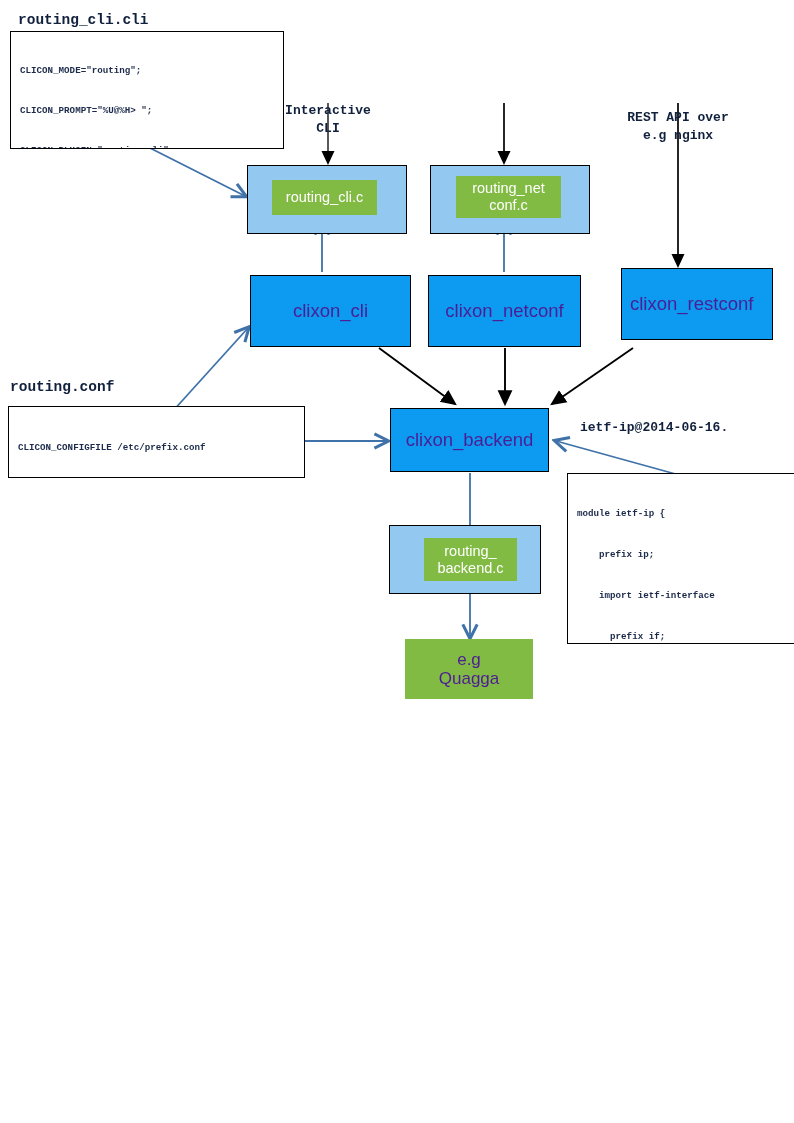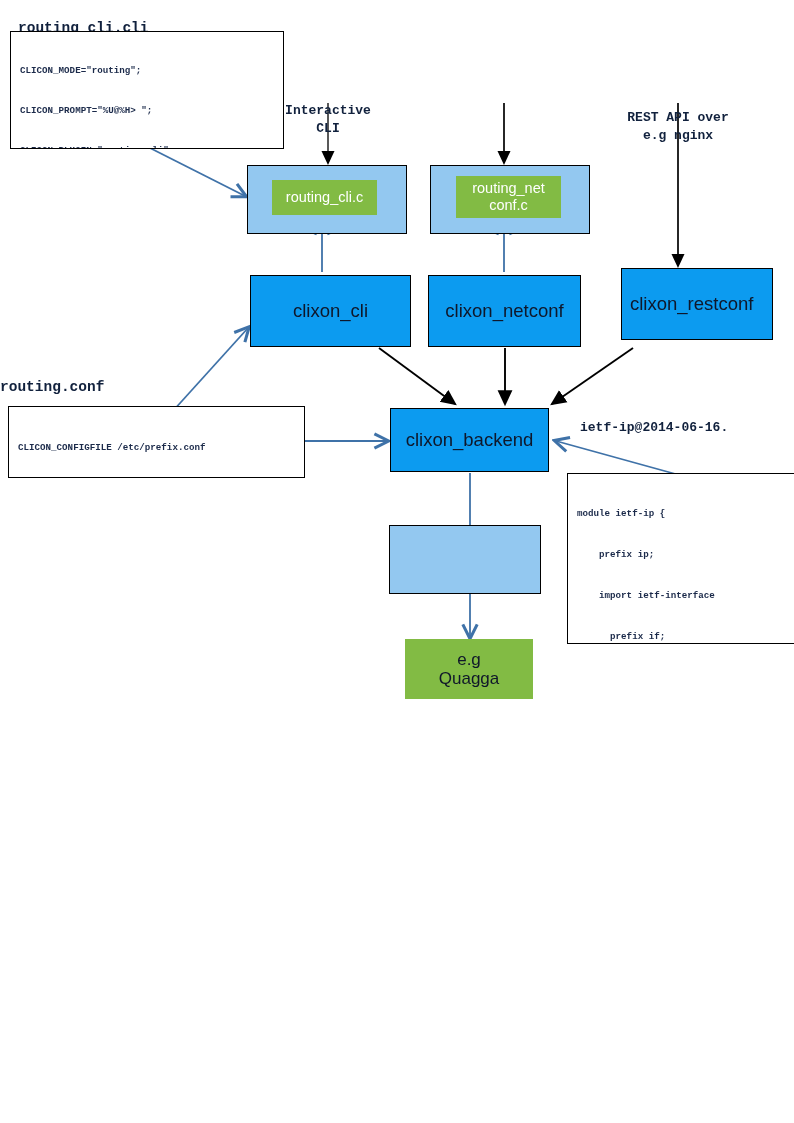--- a/index.html
+++ b/index.html
@@ -60,21 +60,21 @@
     margin-top: 47px;
   }
   
   .block {
     position: absolute;
     box-sizing: border-box;
     display: flex;
     align-items: center;
     justify-content: center;
     text-align: center;
-    color: #0f172a;
+    color: #4c1d95;
     line-height: 1.12;
   }
   .block.strong-blue {
     background: #0c9bf0;
     border: 1.7px solid #000000;
     font-size: 18.5px;
   }
   .block.pale-blue {
     background: #93c8f0;
     border: 1.7px solid #000000;
@@ -133,23 +133,23 @@
 
     <line x1="505" y1="348" x2="505" y2="404" stroke="#000000" stroke-width="1.9" marker-end="url(#blackhead)"></line>
 
     <line x1="633" y1="348" x2="552" y2="404" stroke="#000000" stroke-width="1.9" marker-end="url(#blackhead)"></line>
 
     <line x1="470" y1="473" x2="470" y2="543" stroke="#3f72a8" stroke-width="1.8" marker-end="url(#bluehead)"></line>
 
     <line x1="470" y1="583" x2="470" y2="637" stroke="#3f72a8" stroke-width="1.8" marker-end="url(#bluehead)"></line>
   </svg>
 
-  <div class="caption" style="left:18px; top:20px;">routing_cli.cli</div>
-
-  <div class="caption" style="left:0; top:379px;">routing.conf</div>
+  <div class="caption" style="left:18px; top:12px;">routing_cli.cli</div>
+
+  <div class="caption" style="left:10px; top:379px;">routing.conf</div>
 
   <div class="caption" style="left:580px; top:420px; font-size:13px;">ietf-ip@2014-06-16.</div>
 
   <div class="annot" style="left:268px; top:55px; width:120px;">Interactive
 CLI</div>
 
 
   <div class="annot" style="left:608px; top:62px; width:140px;">REST API over
 e.g nginx</div>
 
@@ -186,20 +186,22 @@
   </div>
 
   <div class="block pale-blue" style="left:247px; top:165px; width:160px; height:69px;"></div>
   <div class="inner-green" style="left:272px; top:180px; width:105px; height:35px;">routing_cli.c</div>
 
   <div class="block pale-blue" style="left:430px; top:165px; width:160px; height:69px;"></div>
   <div class="inner-green" style="left:456px; top:176px; width:105px; height:42px; white-space:pre-line;">routing_net
 conf.c</div>
 
   <div class="block pale-blue" style="left:389px; top:525px; width:152px; height:69px;"></div>
+  <div class="inner-green" style="left:424px; top:538px; width:93px; height:43px; white-space:pre-line;">routing_
+backend.c</div>
 
   <div class="block strong-blue" style="left:250px; top:275px; width:161px; height:72px;">clixon_cli</div>
 
   <div class="block strong-blue" style="left:428px; top:275px; width:153px; height:72px;">clixon_netconf</div>
 
   <div class="block strong-blue" style="left:601px; top:268px; width:152px; height:72px; justify-content:flex-start; padding-left:8px;margin-left:20px;">clixon_restconf</div>
 
   <div class="block strong-blue" style="left:390px; top:408px; width:159px; height:64px;">clixon_backend</div>
 
   <div class="block green" style="left:405px; top:639px; width:128px; height:60px; white-space:pre-line; font-size:17px;">e.g

